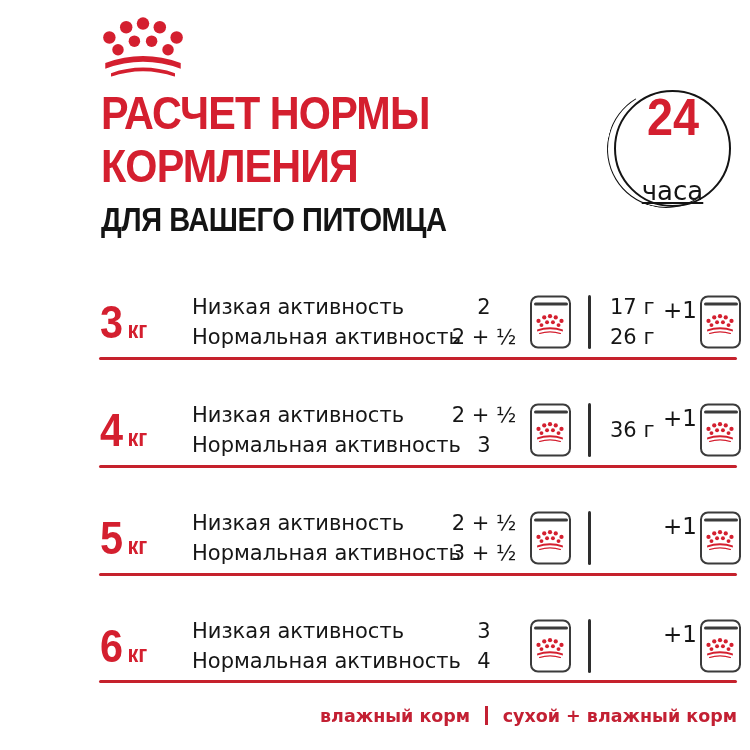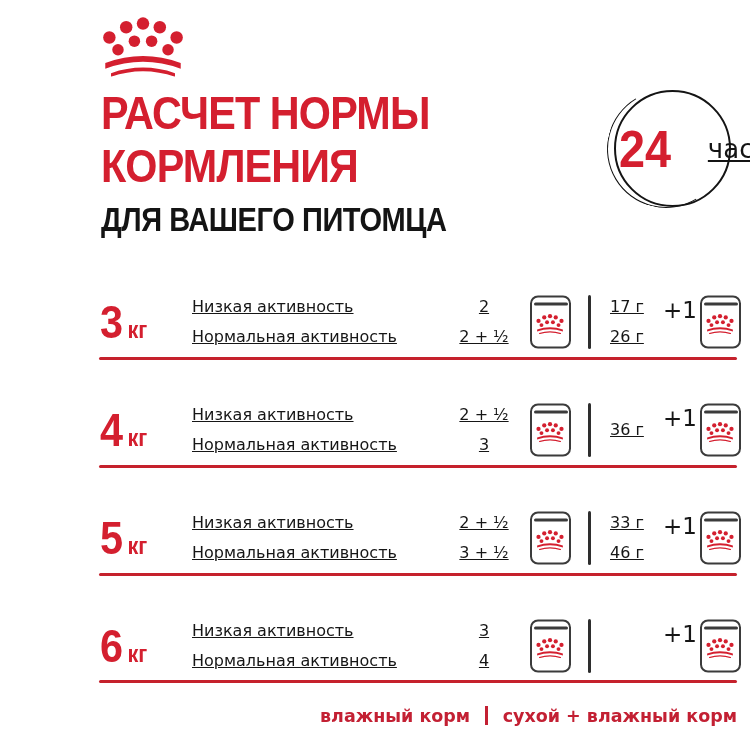--- a/index.html
+++ b/index.html
@@ -21,21 +21,21 @@
     color:#d41f2f;white-space:nowrap;
   }
   .subtitle{
     margin-top:10px;font-size:33px;line-height:36px;font-weight:700;
     letter-spacing:-0.5px;color:#141414;white-space:nowrap;
   }
   
   .badge{
     position:absolute;left:570px;top:90px;width:113px;height:113px;
     border:2.5px solid #141414;border-radius:50%;
-    display:flex;align-items:center;justify-content:flex-start;
+    display:flex;flex-direction:column;align-items:center;justify-content:center;
     background:#fff;
     gap:34px;
   }
   .badge::before{
     content:"";position:absolute;left:-9px;top:-2px;width:116px;height:116px;
     border:1.8px solid transparent;border-left-color:#141414;border-bottom-color:#141414;
     border-radius:50%;transform:rotate(14deg);
   }
   .badge-value{
     font-family:"Liberation Sans",sans-serif;font-weight:700;font-size:52px;line-height:50px;
@@ -44,21 +44,21 @@
   .badge-unit{font-size:26px;line-height:30px;color:#141414;font-weight:500;text-decoration:underline;}
   
   .row{position:absolute;left:0;width:750px;height:76px;}
   .weight{
     position:absolute;left:56px;top:50%;transform:translateY(-50%) scaleX(0.9);
     transform-origin:left center;display:flex;align-items:baseline;gap:5px;
     color:#d41f2f;font-family:"Liberation Sans",sans-serif;white-space:nowrap;
   }
   .w-num{font-size:46px;font-weight:700;line-height:44px;}
   .w-unit{font-size:24px;font-weight:700;}
-  .two-line{position:absolute;top:50%;transform:translateY(-50%);font-size:16px;line-height:30px;text-decoration:underline;}
+  .two-line{position:absolute;top:50%;transform:translateY(-50%);font-size:21px;line-height:30px;}
   .activity{left:148px;color:#161616;white-space:nowrap;}
   .wet-counts{left:396px;width:88px;text-align:center;}
   .grams{left:566px;width:80px;text-align:left;white-space:nowrap;}
   .plus{
     position:absolute;left:616px;width:40px;text-align:center;
     top:calc(50% - 12px);transform:translateY(-50%);
     font-size:23px;font-weight:500;color:#161616;
   }
   .vline{
     position:absolute;left:544px;top:50%;transform:translateY(-50%);
@@ -209,24 +209,20 @@
       <div>2 + ½</div>
       <div>3 + ½</div>
     </div>
     <div class="pouch p1">
       <span class="seal"></span>
       <svg viewBox="0 0 100 74" fill="#d41f2f">
           <use href="#crown-shape"></use>
         </svg>
     </div>
     <div class="vline"></div>
-    <div class="two-line grams">
-      <div>33 г</div>
-      <div>46 г</div>
-    </div>
     <div class="plus">+1</div>
     <div class="pouch p2">
       <span class="seal"></span>
       <svg viewBox="0 0 100 74" fill="#d41f2f">
           <use href="#crown-shape"></use>
         </svg>
     </div>
   </div>
   <div class="hr" style="top:573px"></div>
 

